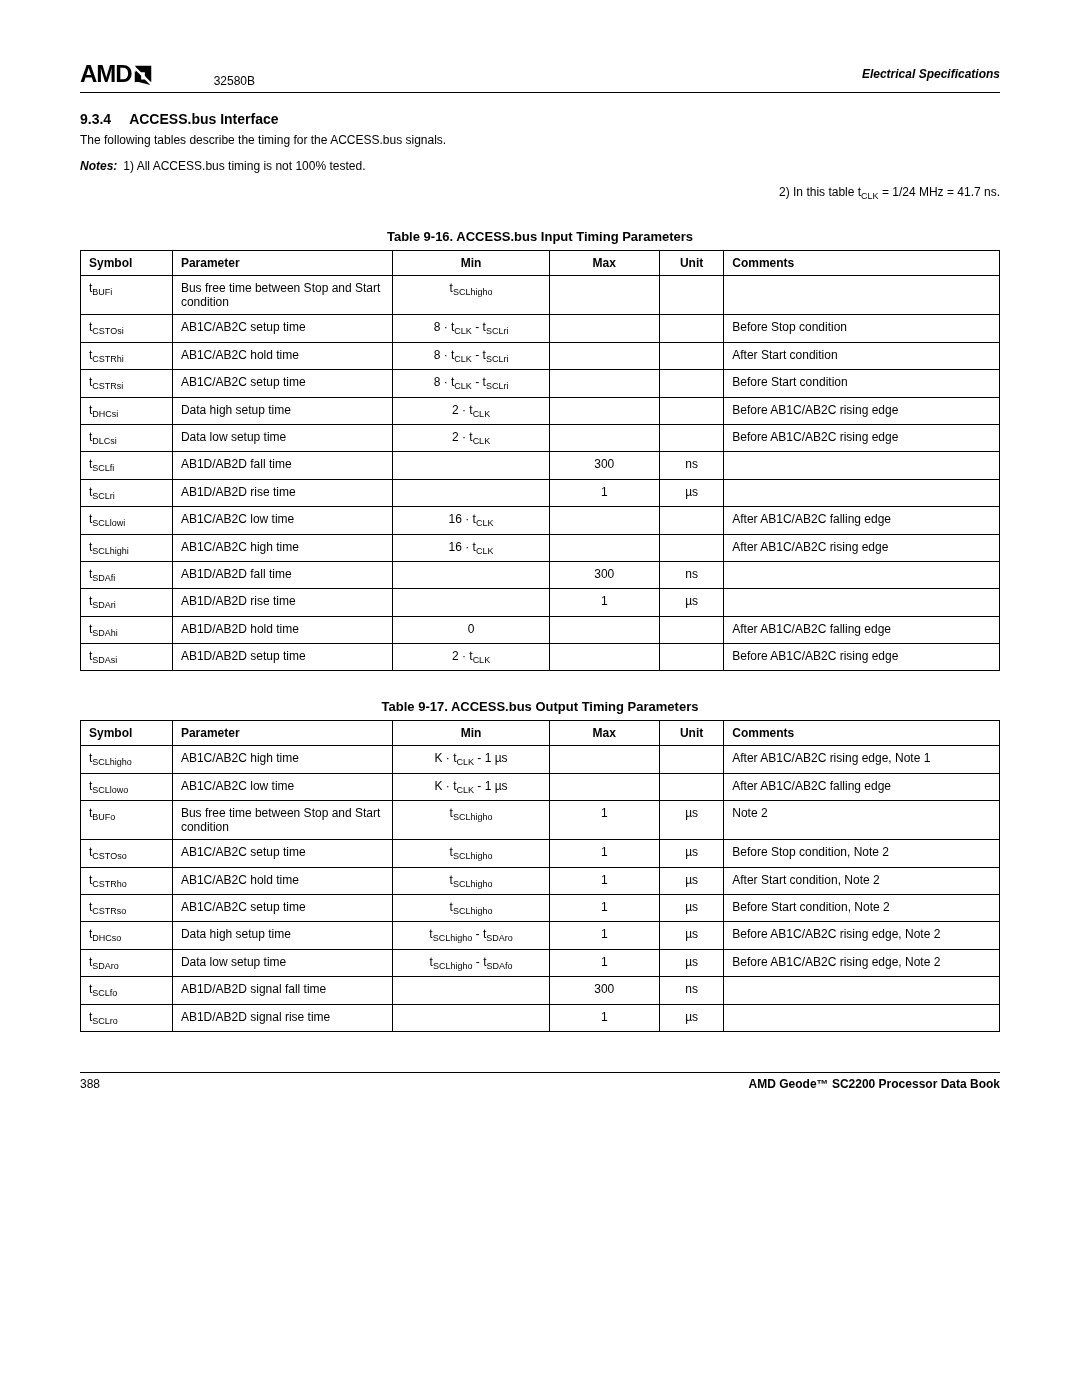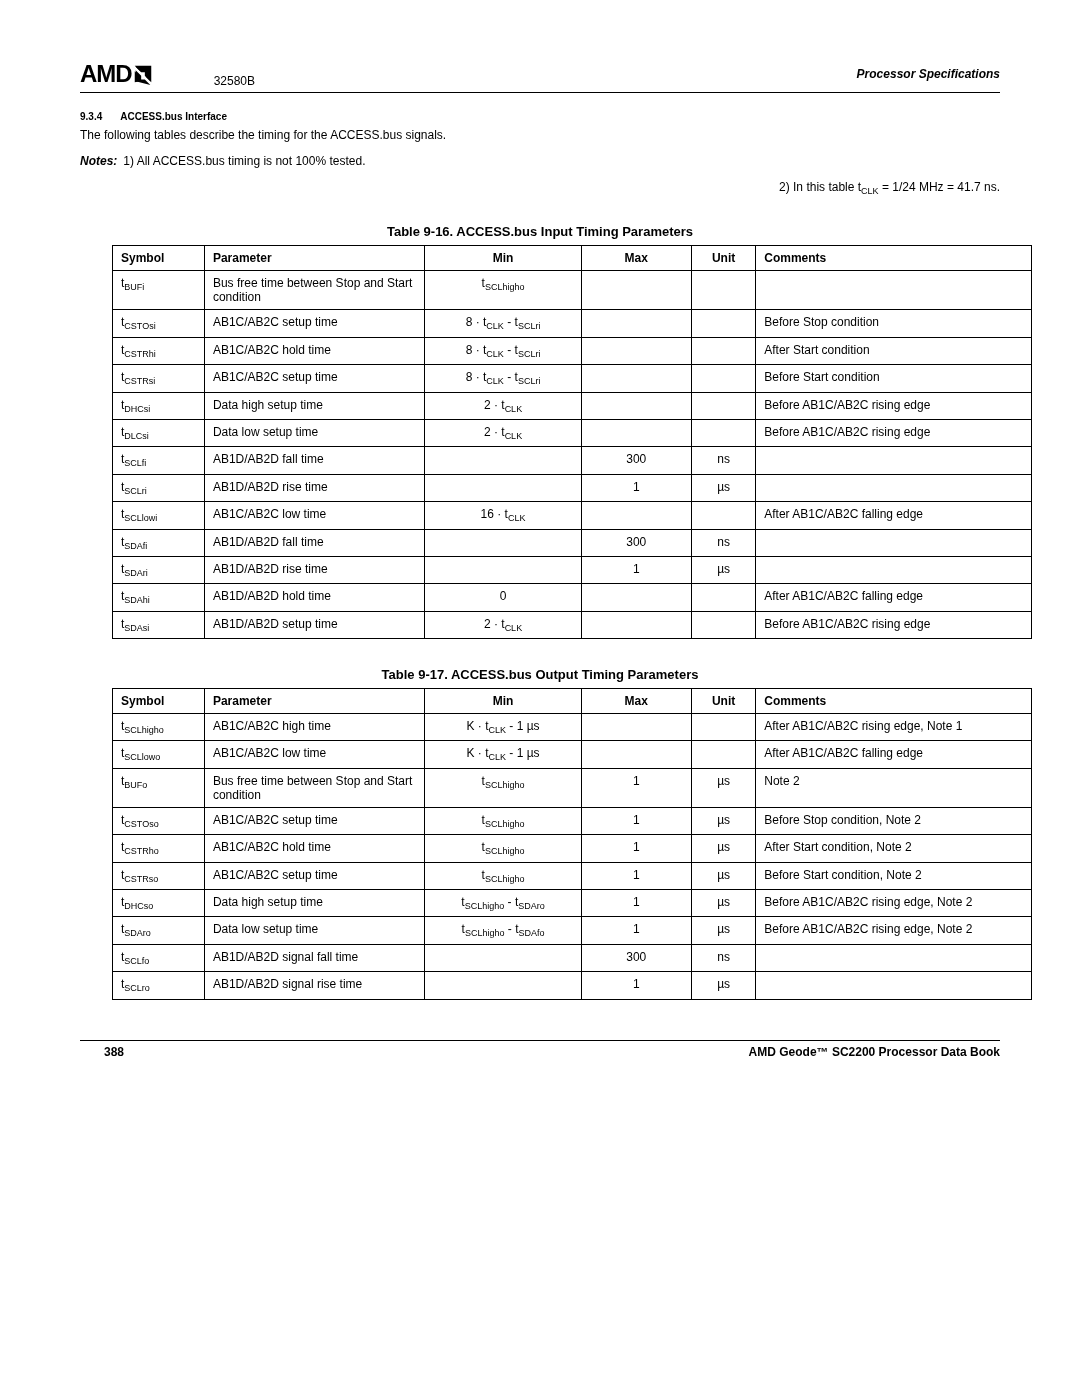--- a/index.html
+++ b/index.html
@@ -29,60 +29,59 @@
     font-family: Arial, sans-serif;
     font-weight: bold;
     font-size: 24px;
     letter-spacing: -1px;
   }
   .amd-logo svg { vertical-align: -3px; }
   .doc-num { font-size: 12px; }
   .doc-section { font-size: 12px; font-weight: bold; font-style: italic; }
   .section-heading {
     font-weight: bold;
-    font-size: 10px;
+    font-size: 14px;
     margin-bottom: 6px;
   }
   .section-num { margin-right: 18px; }
   .intro { margin-bottom: 12px; }
   .notes-block { display: flex; gap: 6px; margin-bottom: 6px; }
   .notes-label { font-weight: bold; font-style: italic; }
   .note-item { margin-bottom: 6px; }
   .note-indent { margin-left: 50px; margin-bottom: 6px; text-align: right; }
   .sub { vertical-align: sub; font-size: 9px; }
   .table-title {
     font-weight: bold;
     text-align: center;
     font-size: 13px;
     margin-top: 28px;
     margin-bottom: 6px;
   }
   table.data {
     border-collapse: collapse;
     width: 100%;
     font-size: 12px;
-    margin-left: 32px;
   }
   table.data th, table.data td {
     border: 1px solid #000;
     padding: 5px 8px;
     text-align: left;
     vertical-align: top;
   }
   table.data th { font-weight: bold; }
   table.data td.center { text-align: center; }
   .footer-row {
     display: flex;
     justify-content: space-between;
     border-top: 1px solid #000;
     padding-top: 4px;
     margin-top: 40px;
     font-size: 12px;
   }
-  .footer-row .pnum { font-weight: bold; margin-left: 24px; }
+  .footer-row .pnum { font-weight: normal; }
   .footer-row .ptitle { font-weight: bold; }
   .col-symbol { width: 10%; }
   .col-param  { width: 24%; }
   .col-min    { width: 17%; }
   .col-max    { width: 12%; }
   .col-unit   { width: 7%; }
   .col-comm   { width: 30%; }
 </style>
 </head>
 <body>
@@ -91,21 +90,21 @@
   <div class="header-left">
     <span class="amd-logo">
       <span>AMD</span><svg width="22" height="22" viewBox="0 0 24 24">
           <path d="M4 4 H20 V20 L14 14 V10 H10 L4 4 Z M4 20 V8 L10 14 V18 H14 L20 24" fill="#000"></path>
           <path d="M2 2 H22 V22 H2 Z" fill="none"></path>
           <path d="M3 3 L21 3 L21 21 L15 15 L15 9 L9 9 L3 3 Z M3 21 L3 9 L9 15 L9 19 L13 19" fill="#000"></path>
         </svg>
     </span>
     <span class="doc-num">32580B</span>
   </div>
-  <span class="doc-section">Processor Specifications</span>
+  <span class="doc-section">Electrical Specifications</span>
 </div>
 
 <div class="section-heading">
   <span class="section-num">9.3.4</span><span>ACCESS.bus Interface</span>
 </div>
 <div class="intro">The following tables describe the timing for the ACCESS.bus signals.</div>
 
 <div class="notes-block">
   <span class="notes-label">Notes:</span>
   <span class="note-item">1)  All ACCESS.bus timing is not 100% tested.</span>
@@ -191,20 +190,28 @@
       </tr>
       <tr>
         <td>t<span class="sub">SCLlowi</span></td>
         <td>AB1C/AB2C low time</td>
         <td class="center">16 · t<span class="sub">CLK</span></td>
         <td class="center"></td>
         <td class="center"></td>
         <td>After AB1C/AB2C falling edge</td>
       </tr>
       <tr>
+        <td>t<span class="sub">SCLhighi</span></td>
+        <td>AB1C/AB2C high time</td>
+        <td class="center">16 · t<span class="sub">CLK</span></td>
+        <td class="center"></td>
+        <td class="center"></td>
+        <td>After AB1C/AB2C rising edge</td>
+      </tr>
+      <tr>
         <td>t<span class="sub">SDAfi</span></td>
         <td>AB1D/AB2D fall time</td>
         <td class="center"></td>
         <td class="center">300</td>
         <td class="center">ns</td>
         <td></td>
       </tr>
       <tr>
         <td>t<span class="sub">SDAri</span></td>
         <td>AB1D/AB2D rise time</td>

